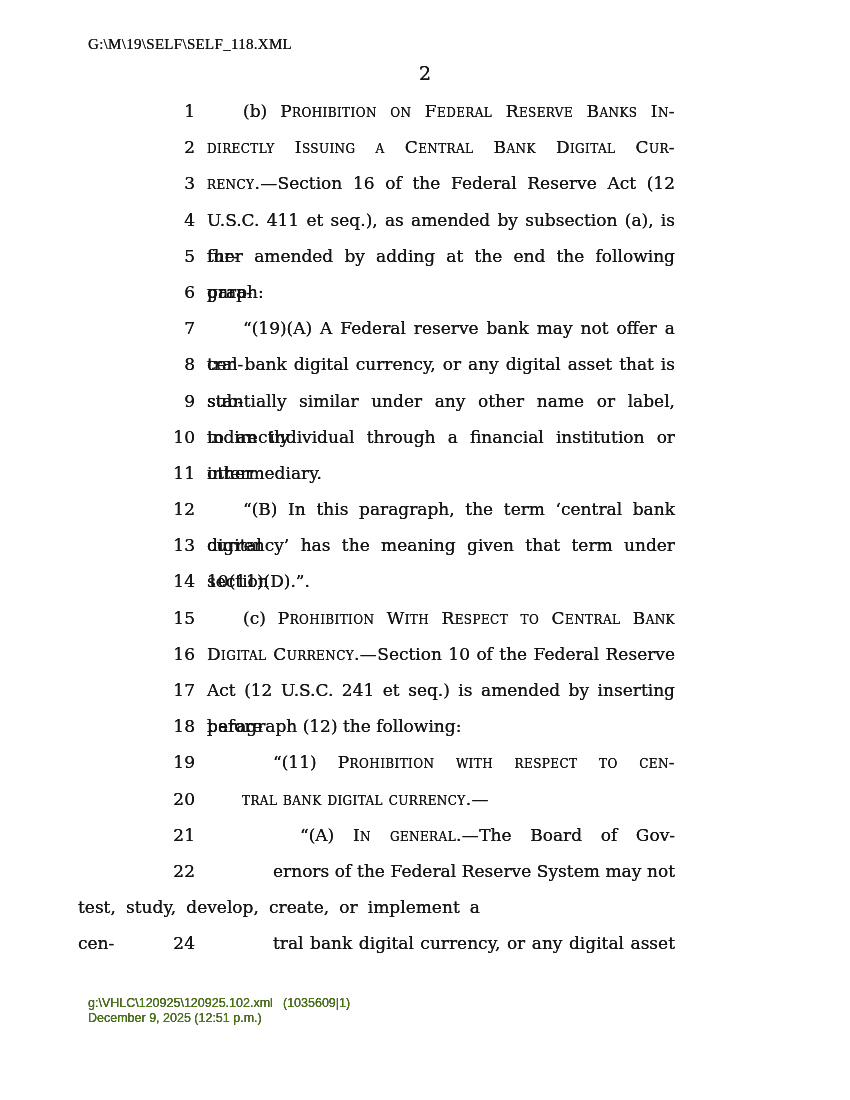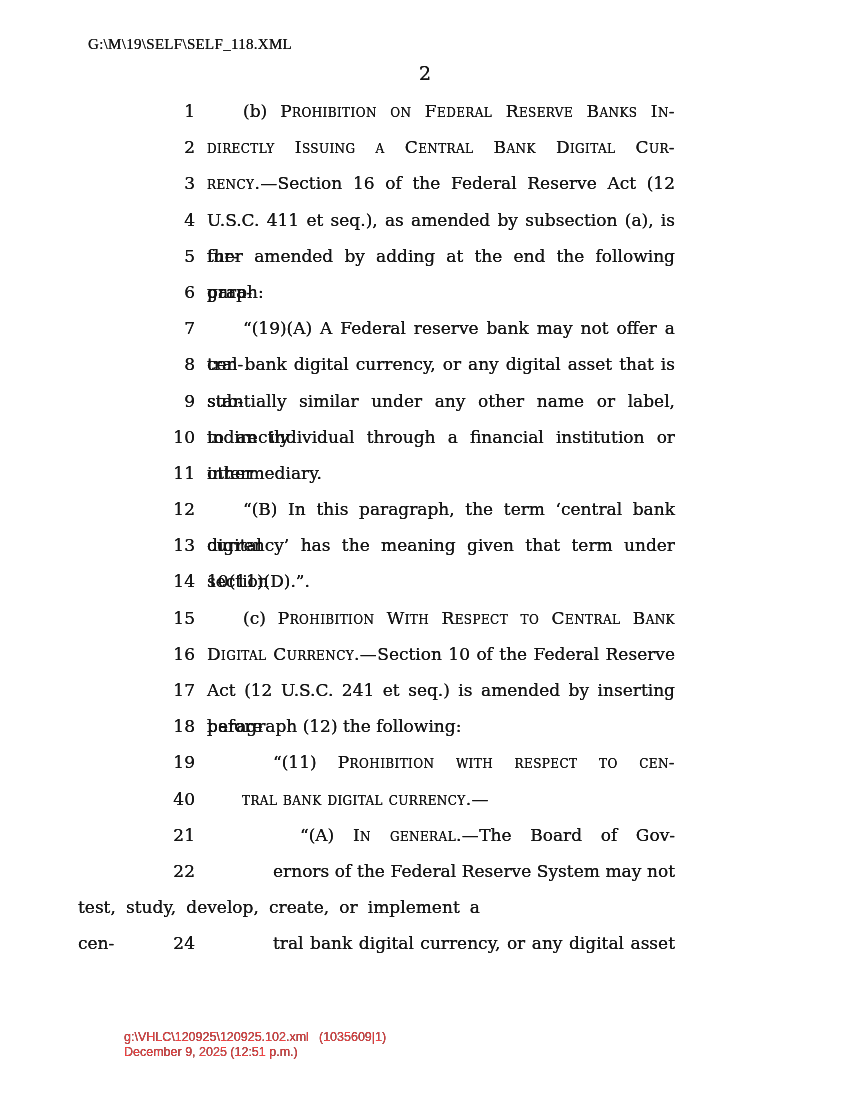--- a/index.html
+++ b/index.html
@@ -71,27 +71,26 @@
   .line.body.first .txt { text-indent: 36px; }
   .line.p11.first  .txt { text-indent: 31px; }
   .line.pA.first   .txt { text-indent: 27px; }
   .sc {
     font-variant: small-caps;
     letter-spacing: 0.4px;
   }
   .doc-footer {
     position: absolute;
     left: 88px;
-    top: 1030px;
+    top: 996px;
     font-family: "Liberation Sans", sans-serif;
     font-size: 12.5px;
     line-height: 15px;
-    color: #ef4444;
-    text-shadow: 0 0 0.3px #000;
-    margin-left: 36px;
+    color: #4d7c0f;
+    text-shadow: 0 0 0.3px #000;
   }
   .doc-footer .file {
     display: inline-block;
     width: 195px;
   }
 </style>
 </head>
 <body>
 
 <div class="page">
@@ -171,21 +170,21 @@
       </div>
       <div class="line body last">
         <span class="num">18</span>
         <span class="txt"><span>paragraph (12) the following:</span></span>
       </div>
       <div class="line p11 first">
         <span class="num">19</span>
         <span class="txt"><span>“(11) </span><span class="sc">Prohibition with respect to cen-</span></span>
       </div>
       <div class="line p11 last">
-        <span class="num">40</span>
+        <span class="num">20</span>
         <span class="txt"><span class="sc">tral bank digital currency.—</span></span>
       </div>
       <div class="line pA first">
         <span class="num">21</span>
         <span class="txt"><span>“(A) </span><span class="sc">In general.—</span><span>The Board of Gov-</span></span>
       </div>
       <div class="line pA">
         <span class="num">22</span>
         <span class="txt"><span>ernors of the Federal Reserve System may not</span></span>
       </div>

